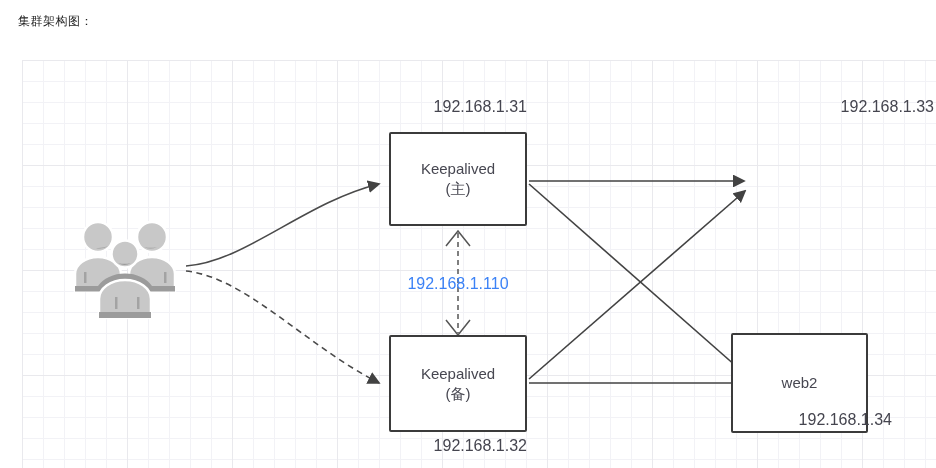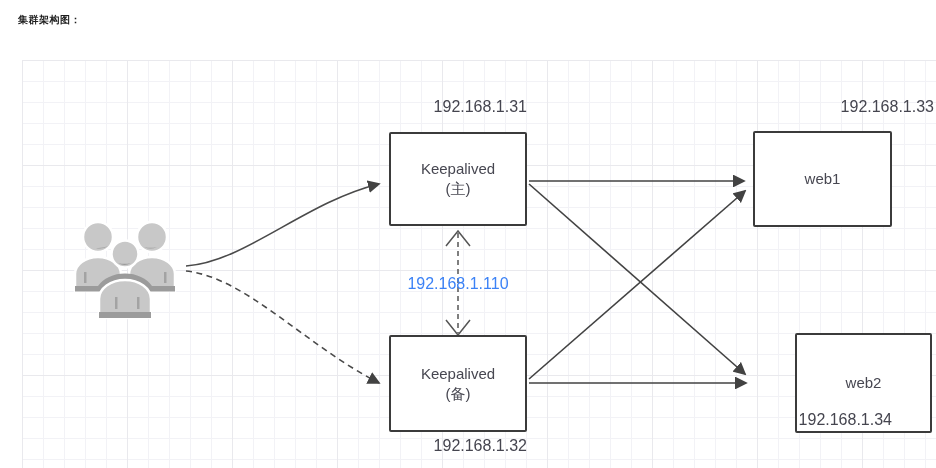--- a/index.html
+++ b/index.html
@@ -11,22 +11,22 @@
     position: relative;
     width: 936px;
     height: 468px;
     background: #ffffff;
     overflow: hidden;
   }
   .page-title {
     position: absolute;
     left: 18px;
     top: 13px;
-    font-size: 10px;
-    font-weight: 700;
+    font-size: 12px;
+    font-weight: 400;
     color: #1f1f1f;
     letter-spacing: 0.5px;
   }
   .grid-bg {
     position: absolute;
     left: 22px;
     top: 60px;
     width: 914px;
     height: 408px;
     background-color: #ffffff;
@@ -55,21 +55,21 @@
     justify-content: center;
     font-size: 15px;
     line-height: 20px;
     color: #474751;
     text-align: center;
     z-index: 2;
   }
   .node-keepalived-master { left: 389px; top: 132px; width: 138px; height: 94px; }
   .node-keepalived-backup { left: 389px; top: 335px; width: 138px; height: 97px; }
   .node-web1 { left: 753px; top: 131px; width: 139px; height: 96px; }
-  .node-web2 { left: 795px; top: 333px; width: 137px; height: 100px; }
+  .node-web2 { left: 731px; top: 333px; width: 137px; height: 100px; }
   .ip-label {
     position: absolute;
     font-size: 16px;
     color: #45454f;
     text-align: right;
     z-index: 2;
     white-space: nowrap;
   }
   .ip-master  { left: 389px; width: 138px; top: 98px; }
   .ip-web1    { left: 795px; width: 139px; top: 98px; }
@@ -147,23 +147,20 @@
   <div class="node node-keepalived-master">
     <span>Keepalived</span>
     <span>(主)</span>
   </div>
 
   <div class="node node-keepalived-backup">
     <span>Keepalived</span>
     <span>(备)</span>
   </div>
 
-  <div class="node node-web1">
-    <span>web1</span>
-  </div>
 
   <div class="node node-web2">
     <span>web2</span>
   </div>
 
   <div class="ip-label ip-master">192.168.1.31</div>
   <div class="ip-label ip-web1">192.168.1.33</div>
   <div class="ip-label ip-backup">192.168.1.32</div>
   <div class="ip-label ip-web2">192.168.1.34</div>
 

